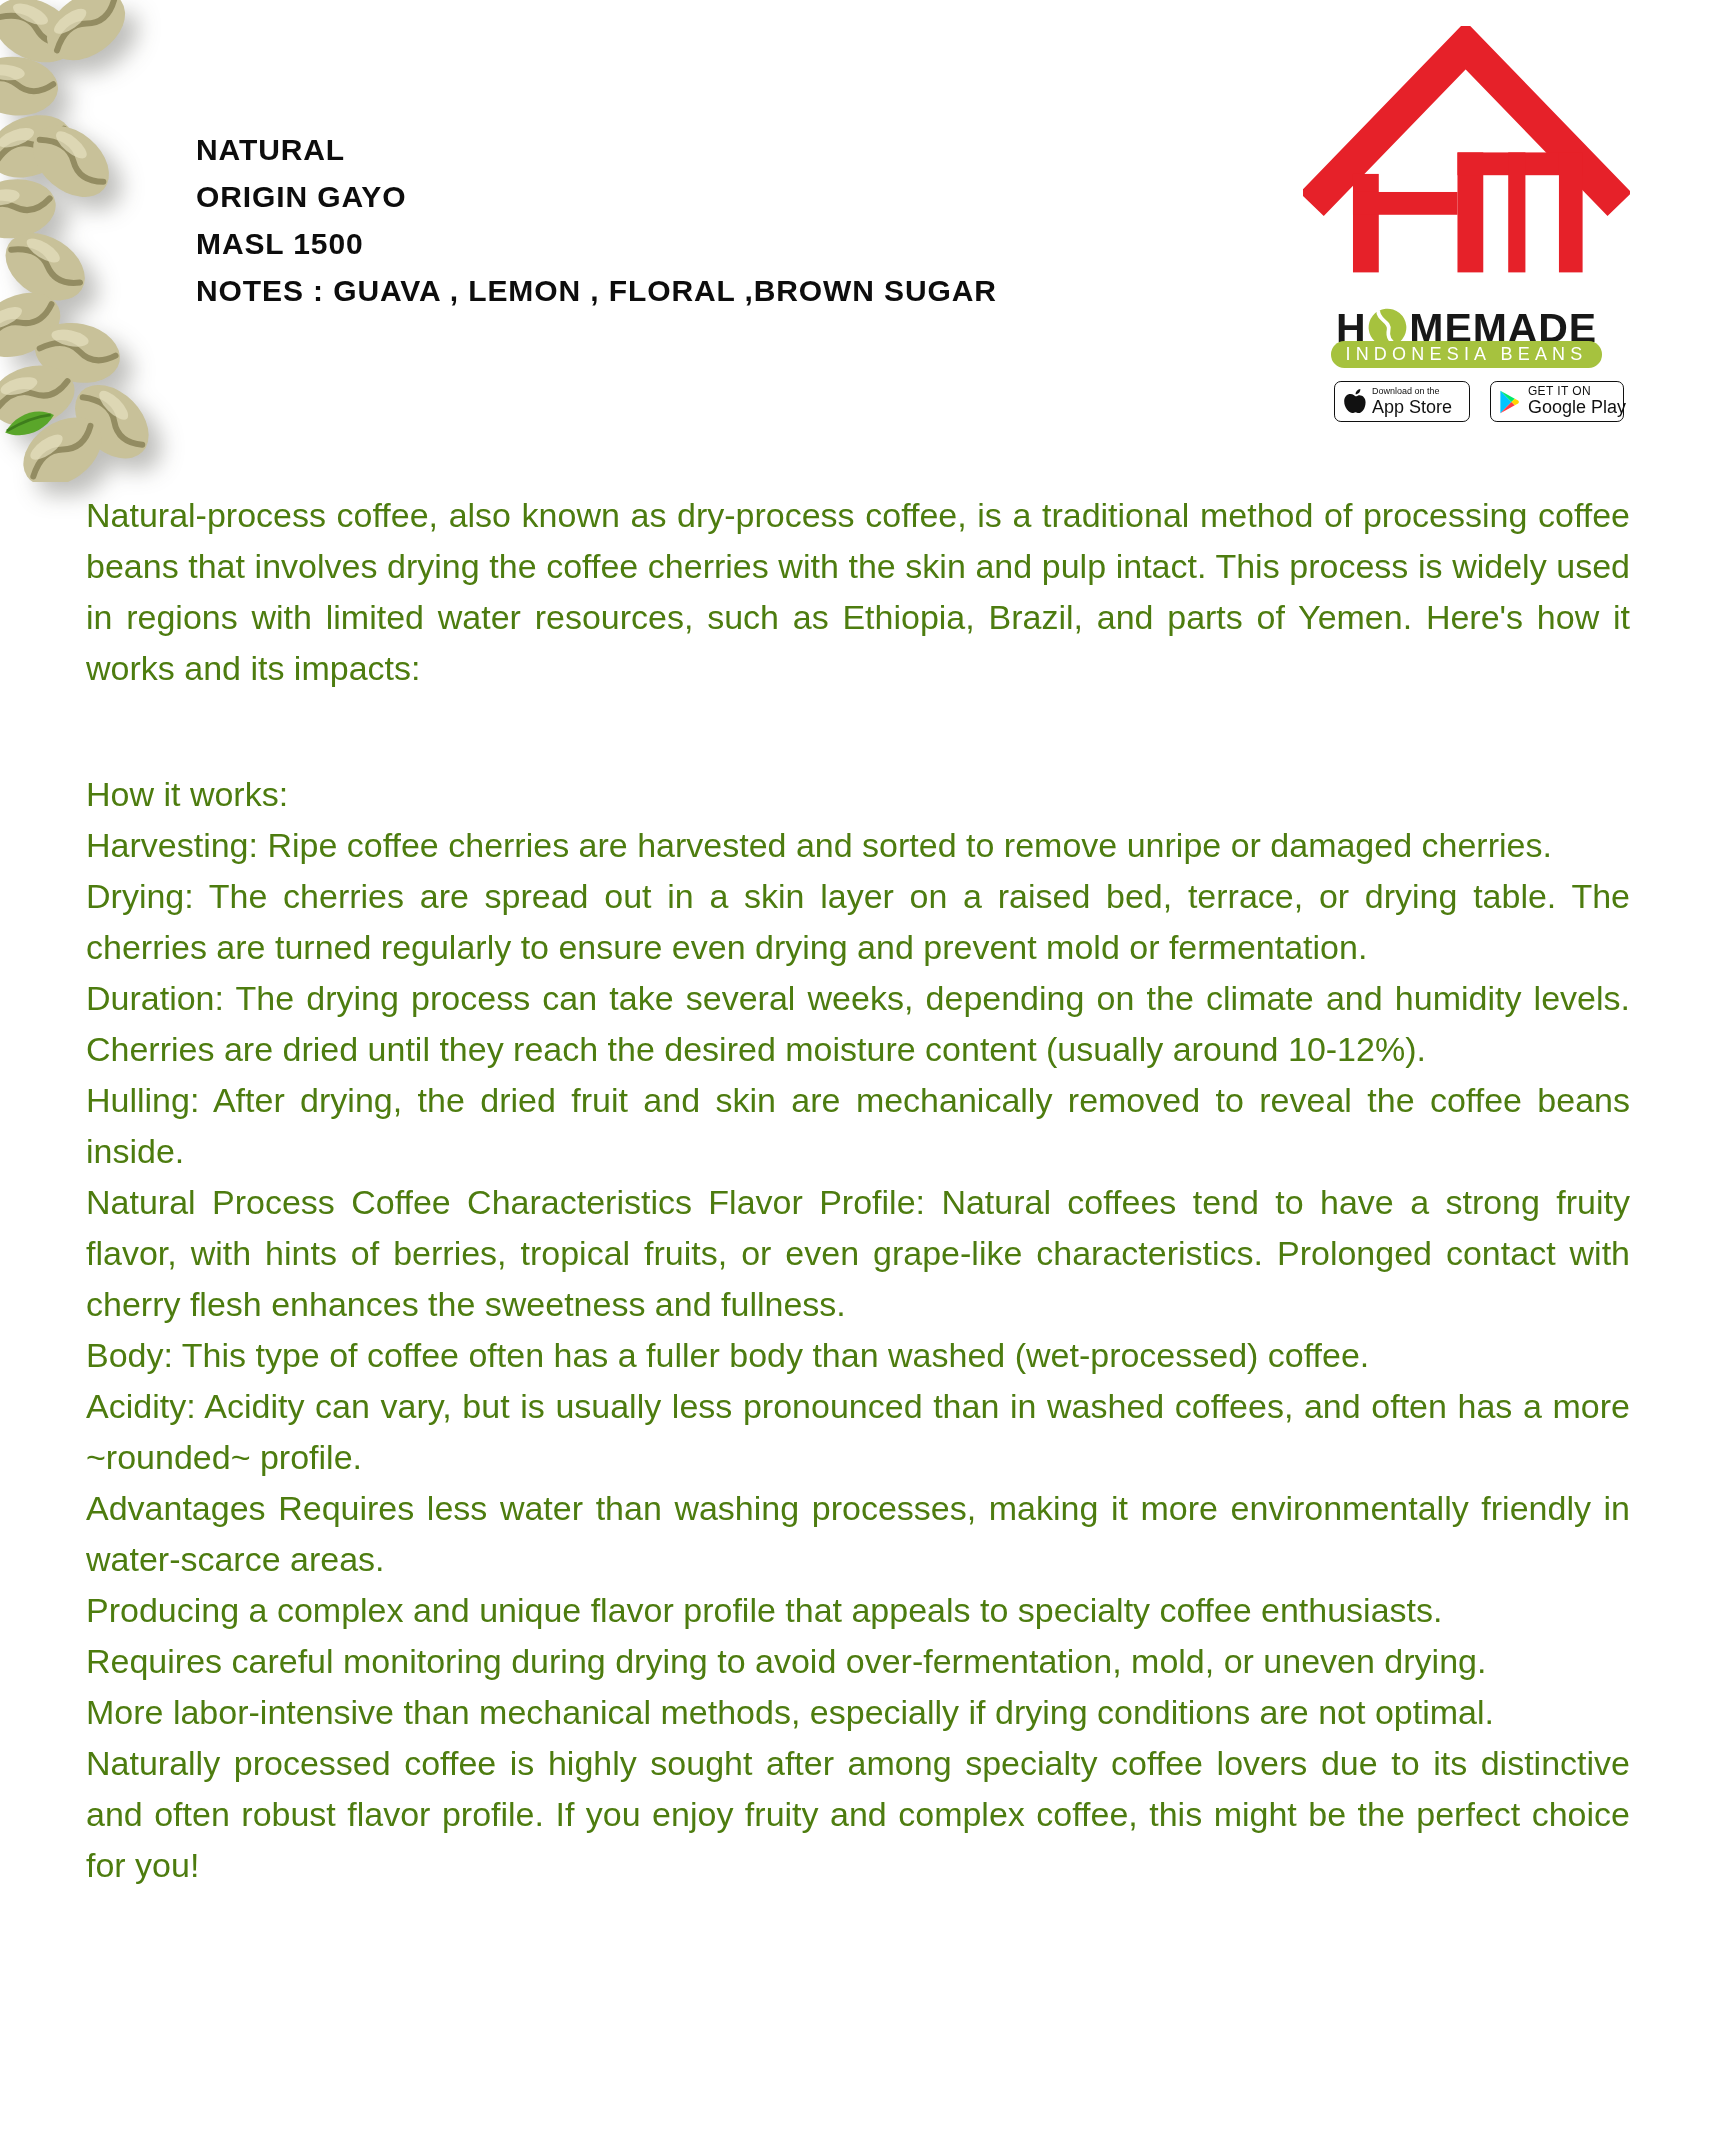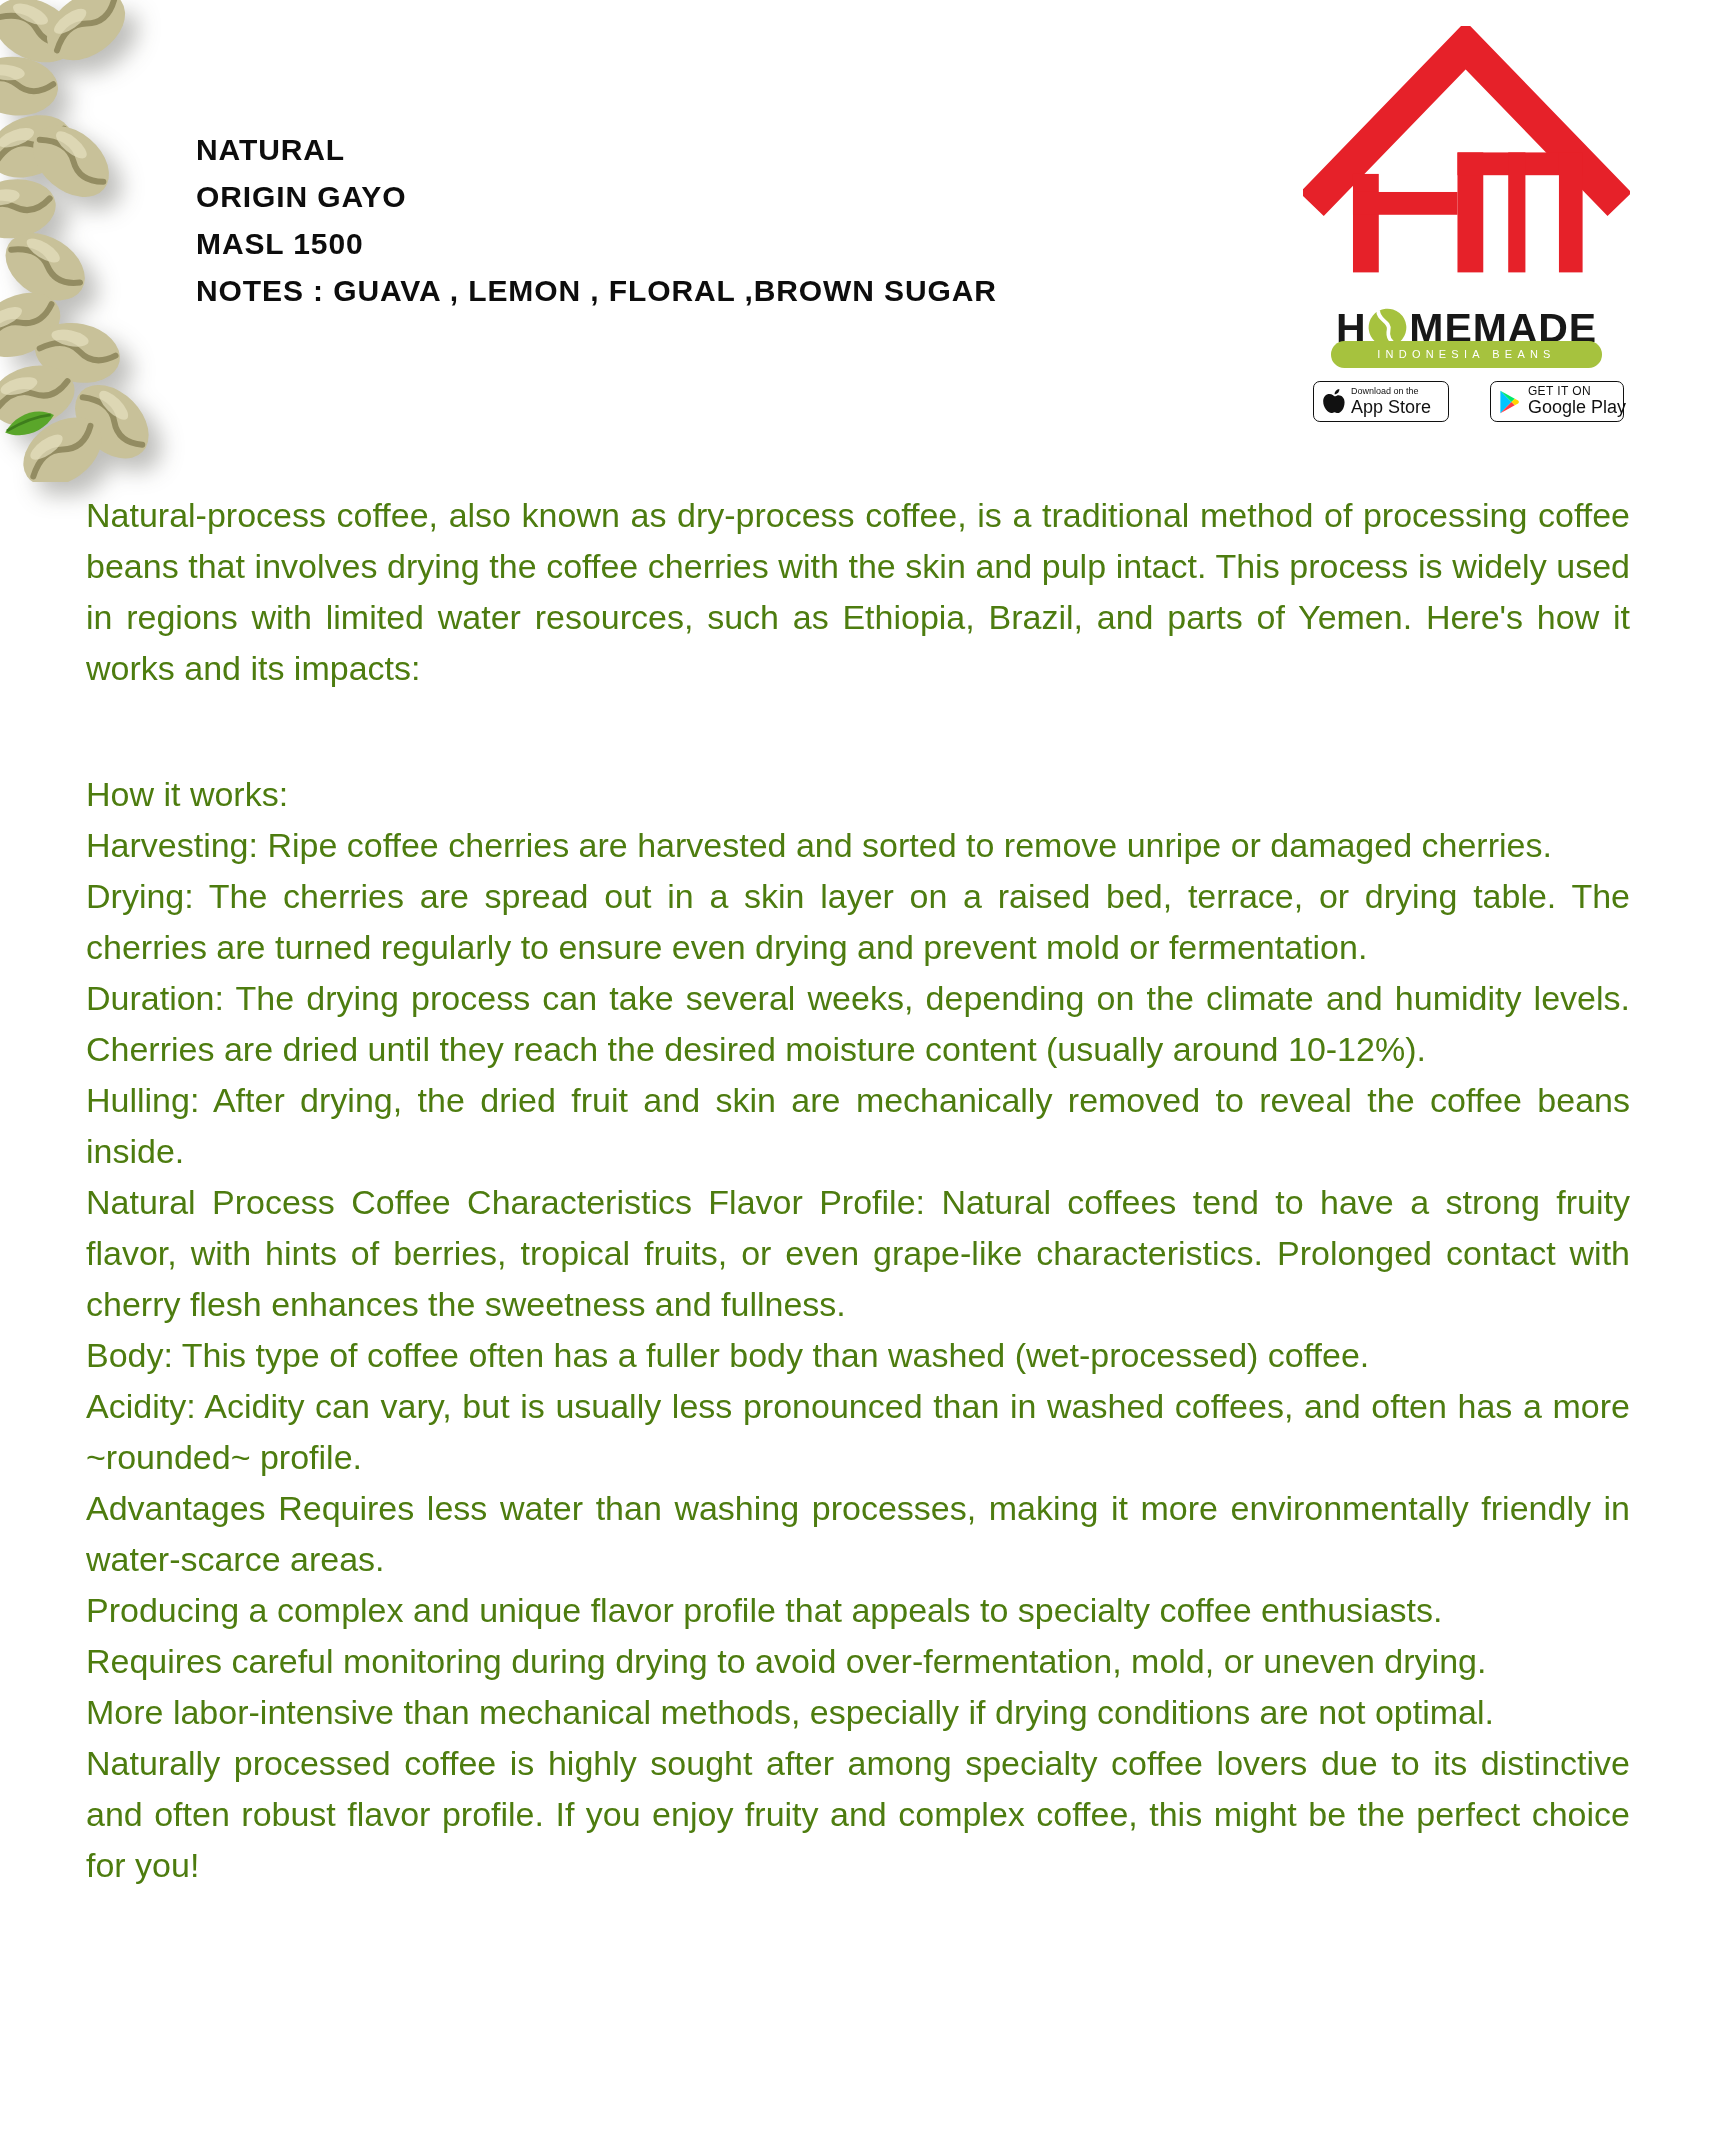--- a/index.html
+++ b/index.html
@@ -22,30 +22,30 @@
   
   .logo{position:absolute;left:1303px;top:26px;width:327px;height:409px;}
   .logo-mark{position:absolute;left:0;top:0;width:327px;height:258px;}
   .brand-name{
     position:absolute;left:0;top:279px;width:327px;text-align:center;
     font-size:41px;font-weight:700;letter-spacing:0.9px;color:#181818;white-space:nowrap;
   }
   .bean-o{display:inline-block;width:41px;height:41px;vertical-align:-6px;margin:0 0.9px;}
   .tagline-pill{
     position:absolute;left:28px;top:315px;width:271px;height:27px;border-radius:13.3px;
-    background:#a6c23e;color:#ffffff;font-size:11px;font-weight:500;letter-spacing:5.2px;
+    background:#a6c23e;color:#ffffff;font-size:18px;font-weight:500;letter-spacing:5.2px;
     line-height:27.5px;text-align:center;white-space:nowrap;
   }
   .badges{position:absolute;left:0;top:355px;width:327px;height:43px;}
   .badge{
     position:absolute;top:0;height:41px;background:#ffffff;border:1.7px solid #101010;
     border-radius:6.9px;display:flex;align-items:center;box-sizing:border-box;
     padding:0 6.9px;gap:6px;cursor:pointer;
   }
-  .badge-appstore{left:10px;width:136px;}
+  .badge-appstore{left:31px;width:136px;}
   .badge-google{left:187px;width:134px;}
   .badge-icon{flex:0 0 auto;}
   .badge-text{display:flex;flex-direction:column;justify-content:center;}
   .badge-line1{font-size:9px;line-height:10.8px;color:#111;}
   .badge-line1-caps{font-size:12px;line-height:10.3px;letter-spacing:0.4px;color:#111;}
   .badge-line2{font-size:18px;line-height:20px;font-weight:500;color:#111;white-space:nowrap;}
 
   
   .article{
     position:absolute;left:86px;top:490px;width:1544px;

